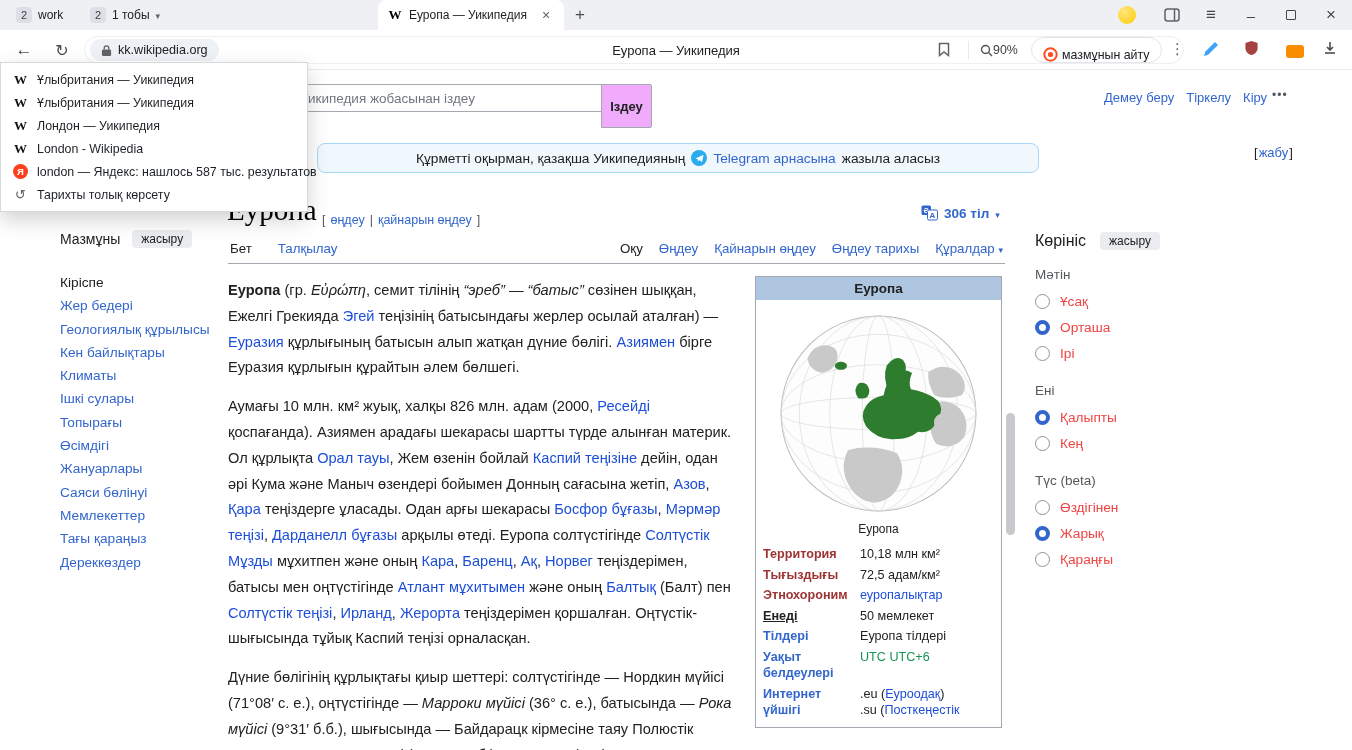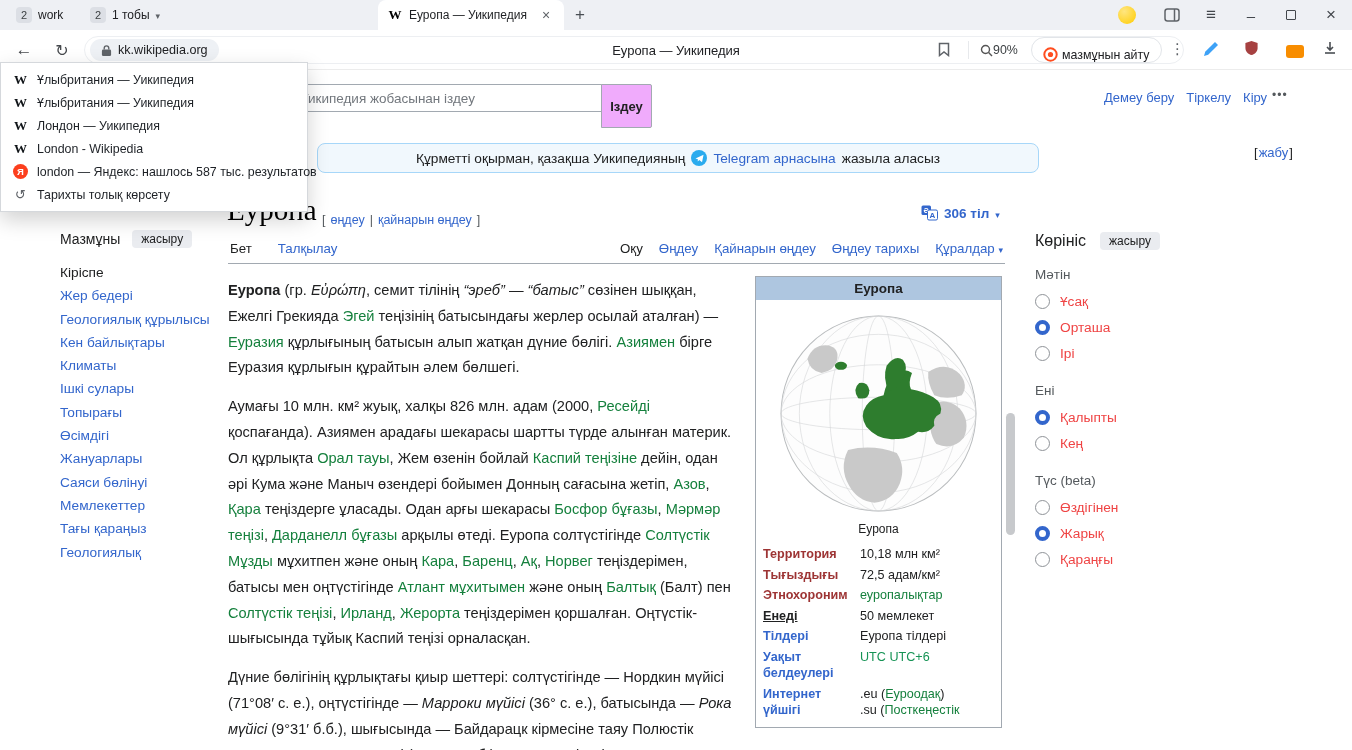--- a/index.html
+++ b/index.html
@@ -104,29 +104,29 @@
     font-size:13.3px}
   .pt-left{position:absolute;left:2px;bottom:7px;display:flex;gap:26px}
   .pt-right{position:absolute;right:2px;bottom:7px;display:flex;gap:16px;align-items:center}
   .pt.active{color:#202122}
   .pt.link{color:#36c}
   .pt{white-space:nowrap}
   .pill-btn{background:#eaecf0;border-radius:4px;padding:2px 9px;font-size:12px;color:#202122;white-space:nowrap}
   .toc{position:absolute;left:60px;top:160px;width:170px}
   .toc-head{display:flex;align-items:center;gap:12px}
   .toc-title{font-weight:normal;font-size:14px}
-  .toc-list{margin-top:13px}
+  .toc-list{margin-top:23px}
   .toc-item{line-height:23.3px;font-size:13.7px;color:#36c;white-space:nowrap}
   .toc-item.is-active{color:#202122}
   .article{position:absolute;left:228px;top:208px;width:509px;font-size:14.6px;line-height:25.8px;color:#202122}
   .article p{margin:0 0 13px 0}
   .sg-p{}
   .sg-b{font-weight:bold}
   .sg-i{font-style:italic}
-  .sg-l{color:#15803d}
+  .sg-l{color:#1d4ed8}
   .sg-g{color:#169355}
 
   
   .infobox{position:absolute;left:755px;top:206px;width:247px;border:1px solid #a2a9b1;
     background:#fff;font-size:12.6px}
   .ib-title{padding:4px 2px;text-align:center;font-weight:bold;font-size:13.5px;background:#aec6e0}
   .ib-map{padding:12px 0 4px 0;text-align:center}
   .ib-caption{text-align:center;font-size:12px;padding-bottom:8px}
   .ib-rows{padding-bottom:6px}
   .ib-row{display:flex;padding:2px 7px;line-height:16.5px}
@@ -309,21 +309,21 @@
           <div class="toc-item">Геологиялық құрылысы</div>
           <div class="toc-item">Кен байлықтары</div>
           <div class="toc-item">Климаты</div>
           <div class="toc-item">Ішкі сулары</div>
           <div class="toc-item">Топырағы</div>
           <div class="toc-item">Өсімдігі</div>
           <div class="toc-item">Жануарлары</div>
           <div class="toc-item">Саяси бөлінуі</div>
           <div class="toc-item">Мемлекеттер</div>
           <div class="toc-item">Тағы қараңыз</div>
-          <div class="toc-item">Геологиялық</div>
+          <div class="toc-item">Дереккөздер</div>
         </div>
     </div>
 
     <div class="article">
       <p><span class="sg-b">Еуропа</span><span class="sg-p"> (гр. </span><span class="sg-i">Εὐρώπη</span><span class="sg-p">, семит тілінің </span><span class="sg-i">“эреб”</span><span class="sg-p"> — </span><span class="sg-i">“батыс”</span><span class="sg-p"> сөзінен шыққан, Ежелгі Грекияда </span><span class="sg-l">Эгей</span><span class="sg-p"> теңізінің батысындағы жерлер осылай аталған) — </span><span class="sg-l">Еуразия</span><span class="sg-p"> құрлығының батысын алып жатқан дүние бөлігі. </span><span class="sg-l">Азиямен</span><span class="sg-p"> бірге Еуразия құрлығын құрайтын әлем бөлшегі.</span></p>
       <p><span class="sg-p">Аумағы 10 млн. км² жуық, халқы 826 млн. адам (2000, </span><span class="sg-l">Ресейді</span><span class="sg-p"> қоспағанда). Азиямен арадағы шекарасы шартты түрде алынған материк. Ол құрлықта </span><span class="sg-l">Орал тауы</span><span class="sg-p">, Жем өзенін бойлай </span><span class="sg-l">Каспий теңізіне</span><span class="sg-p"> дейін, одан әрі Кума және Маныч өзендері бойымен Донның сағасына жетіп, </span><span class="sg-l">Азов</span><span class="sg-p">, </span><span class="sg-l">Қара</span><span class="sg-p"> теңіздерге ұласады. Одан арғы шекарасы </span><span class="sg-l">Босфор бұғазы</span><span class="sg-p">, </span><span class="sg-l">Мәрмәр теңізі</span><span class="sg-p">, </span><span class="sg-l">Дарданелл бұғазы</span><span class="sg-p"> арқылы өтеді. Еуропа солтүстігінде </span><span class="sg-l">Солтүстік Мұзды</span><span class="sg-p"> мұхитпен және оның </span><span class="sg-l">Кара</span><span class="sg-p">, </span><span class="sg-l">Баренц</span><span class="sg-p">, </span><span class="sg-l">Ақ</span><span class="sg-p">, </span><span class="sg-l">Норвег</span><span class="sg-p"> теңіздерімен, батысы мен оңтүстігінде </span><span class="sg-l">Атлант мұхитымен</span><span class="sg-p"> және оның </span><span class="sg-l">Балтық</span><span class="sg-p"> (Балт) пен </span><span class="sg-l">Солтүстік теңізі</span><span class="sg-p">, </span><span class="sg-l">Ирланд</span><span class="sg-p">, </span><span class="sg-l">Жерорта</span><span class="sg-p"> теңіздерімен қоршалған. Оңтүстік-шығысында тұйық Каспий теңізі орналасқан.</span></p>
       <p><span class="sg-p">Дүние бөлігінің құрлықтағы қиыр шеттері: солтүстігінде — Нордкин мүйісі (71°08′ с. е.), оңтүстігінде — </span><span class="sg-i">Марроки мүйісі</span><span class="sg-p"> (36° с. е.), батысында — </span><span class="sg-i">Рока мүйісі</span><span class="sg-p"> (9°31′ б.б.), шығысында — Байдарацк кірмесіне таяу Полюстік Оралдың шығыс жақ етегі (67°20′ ш. б.). Еуропаға кіретін аралдар мен топаралдардың жалпы аумағы 730 мың км². Ірілері: </span></p>
     </div>
 
     <div class="infobox">

